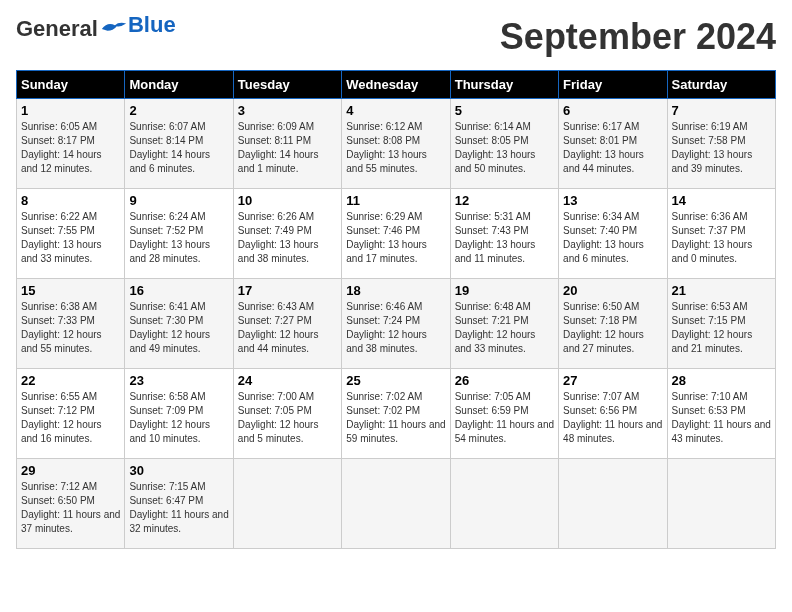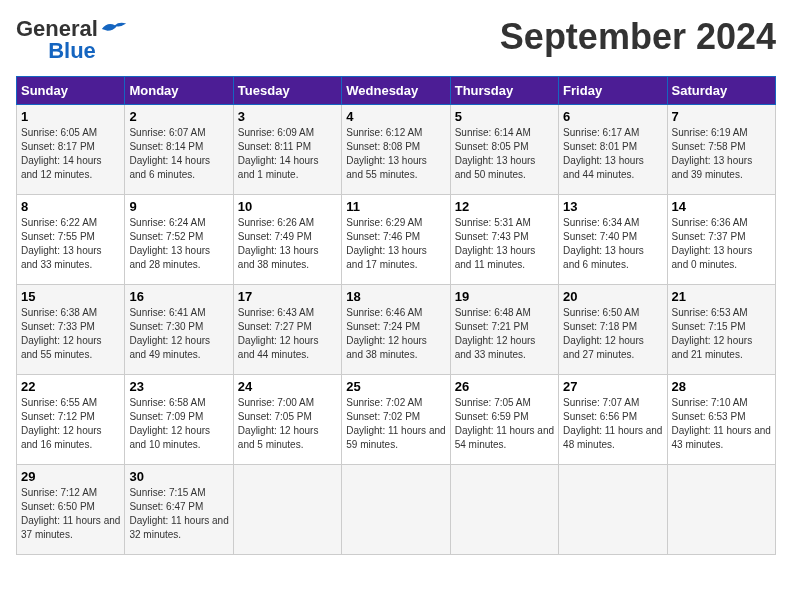--- a/index.html
+++ b/index.html
@@ -11,22 +11,22 @@
       padding: 16px;
     }
     .header {
       display: flex;
       justify-content: space-between;
       align-items: flex-start;
       margin-bottom: 12px;
     }
     .logo {
       display: flex;
-      flex-direction: column;
-      align-items: center;
+      flex-direction: row;
+      align-items: flex-start;
     }
     .logo-text {
       display: flex;
       align-items: center;
       font-size: 22px;
       font-weight: bold;
     }
     .logo-general { color: #333; }
     .logo-blue { color: #1565c0; }
     .logo-bird {
@@ -46,21 +46,21 @@
     .location {
       font-size: 16px;
       color: #333;
     }
     table {
       width: 100%;
       border-collapse: collapse;
       font-size: 11px;
     }
     thead tr th {
-      background-color: #4c1d95;
+      background-color: #000000;
       color: #fff;
       padding: 6px 4px;
       text-align: left;
       font-size: 13px;
       font-weight: bold;
       border: 1px solid #1565c0;
     }
     tbody tr td {
       vertical-align: top;
       padding: 4px;

